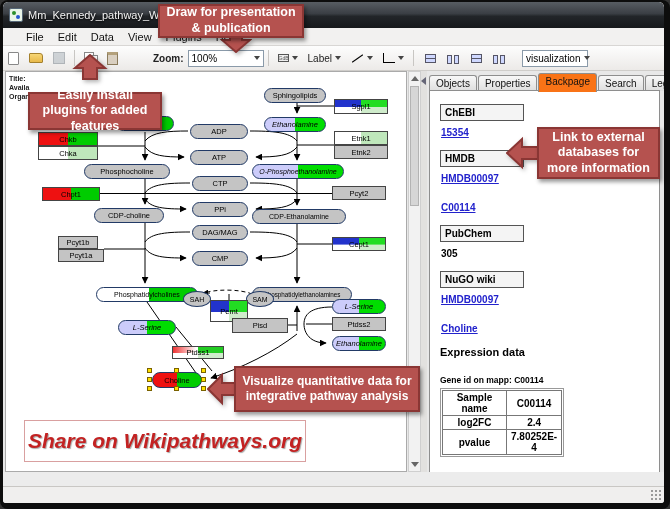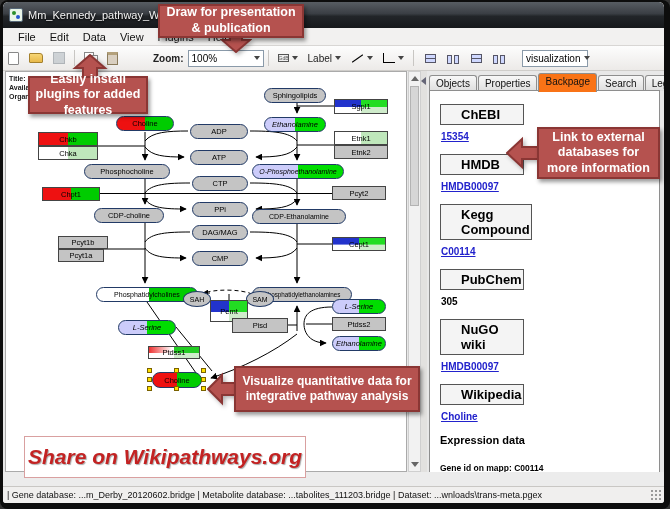--- a/index.html
+++ b/index.html
@@ -10,21 +10,21 @@
   
   .titlebar { position:absolute; left:0; top:0; width:100%; height:26px;
     background:linear-gradient(#585d63 0%, #3a3e44 45%, #222529 55%, #17191c 100%);
     border-radius:5px 5px 0 0; display:flex; align-items:center; padding-left:6px; }
   .app-icon { width:14px; height:14px; background:#e8f4e8; border:1px solid #567; border-radius:2px; position:relative; margin-right:5px; }
   .app-icon::before { content:""; position:absolute; left:2px; top:2px; width:4px; height:4px; background:#2a8f2a; border-radius:50%; }
   .app-icon::after { content:""; position:absolute; right:2px; bottom:2px; width:4px; height:4px; background:#2255cc; border-radius:50%; }
   .title-text { color:#f4f4f4; font-size:11px; text-shadow:0 1px 2px #000; }
 
   
-  .menubar { position:absolute; left:0; top:26px; width:100%; height:18px; background:#f2f1f0; border-bottom:1px solid #d8d6d4; display:flex; align-items:center; padding-left:8px; }
+  .menubar { position:absolute; left:0; top:26px; width:100%; height:18px; background:#f2f1f0; border-bottom:1px solid #d8d6d4; display:flex; align-items:center; padding-left:16px; }
   .menu-item { font-size:11px; color:#111; padding:1px 7px; }
 
   
   .toolbar { position:absolute; left:0; top:44px; width:100%; height:25px; background:linear-gradient(#fdfdfd,#eceae8); border-bottom:1px solid #cfcdca; display:flex; align-items:center; }
   .tbtn { height:19px; display:flex; align-items:center; padding:0 3px; margin:0 1px; border:1px solid transparent; border-radius:2px; }
   .sep { width:1px; height:16px; background:#c8c6c3; margin:0 4px; }
   .dd { width:0; height:0; border-left:3px solid transparent; border-right:3px solid transparent; border-top:4px solid #444; margin-left:3px; }
   .i-new { width:11px; height:13px; background:#fff; border:1px solid #888; border-radius:1px; }
   .i-open { width:14px; height:10px; background:linear-gradient(#f7d675,#e8b94a); border:1px solid #a5812c; border-radius:1px 3px 1px 1px; }
   .i-save { width:12px; height:12px; background:#b9c0c6; border:1px solid #8d959c; opacity:.65; }
@@ -56,21 +56,21 @@
   .ell { border-radius:50%; border:1px solid #223a66; background:#c4c4c4; }
   .box { border:1px solid #444; background:#c4c4c4; }
   .lg { background:linear-gradient(to right,#ccccfa 50%,#00dd00 50%);font-style:italic; }
   .rg { background:linear-gradient(to right,#ee1111 50%,#00cc00 50%); }
   .wg { background:linear-gradient(to right,#ffffff 52%,#00cc00 52%); }
   .box-rg { background:linear-gradient(to right,#ee1111 50%,#00cc00 50%); }
   .box-wp { background:linear-gradient(to right,#ffffff 50%,#bfe7bb 50%); }
   .box-bg { background-image:linear-gradient(to right,#2233cc 50%,#22dd22 50%),linear-gradient(to right,#ffffff 50%,#cfeccb 50%);
             background-size:100% 55%,100% 50%; background-position:top,bottom; background-repeat:no-repeat; }
   .box-rwg { background-image:linear-gradient(to right,#ee3333 0%,#ffffff 46%,#ffffff 50%,#22cc22 50%),linear-gradient(to right,#ffffff 50%,#cfeccb 50%);
-            background-size:100% 55%,100% 50%; background-position:top,bottom; background-repeat:no-repeat; }
+            background-size:100% 55%,100% 50%; background-position:top,bottom; background-repeat:no-repeat;margin-left:24px; }
   .f7 { font-size:7px; } .f6 { font-size:6.3px; }
   .sel-wrap { position:absolute; }
   .hnd { position:absolute; width:5px; height:5px; background:#ffe000; border:1px solid #7a6200; }
 
   
   .vscroll { position:absolute; left:405px; top:0; width:13px; height:401px; background:#f2f2f2; border:1px solid #cfcfcf; }
   .vthumb { position:absolute; left:1px; top:14px; width:9px; height:120px; background:#d6d6d6; border:1px solid #b3b3b3; }
   .tri-up { width:0;height:0;border-left:4px solid transparent;border-right:4px solid transparent;border-bottom:5px solid #666; position:absolute; left:2px; top:4px; }
   .tri-dn { width:0;height:0;border-left:4px solid transparent;border-right:4px solid transparent;border-top:5px solid #666; position:absolute; left:2px; bottom:4px; }
   .splitter { position:absolute; left:418px; top:0; width:6px; height:401px; background:#e2e1df; }
@@ -80,41 +80,41 @@
   .hthumb::before { content:""; position:absolute; left:26px; top:2px; width:1px; height:5px; background:#999; box-shadow:3px 0 #999,-3px 0 #999; }
   .tri-l { width:0;height:0;border-top:4px solid transparent;border-bottom:4px solid transparent;border-right:5px solid #666; position:absolute; left:3px; top:2px; }
   .tri-r { width:0;height:0;border-top:4px solid transparent;border-bottom:4px solid transparent;border-left:5px solid #666; position:absolute; right:3px; top:2px; }
 
   
   .panel { position:absolute; left:424px; top:0; width:235px; height:415px; }
   .tabs { position:absolute; left:2px; top:2px; height:18px; display:flex; }
   .tab { font-size:10px; color:#111; padding:2px 6px; border:1px solid #8e8e8e; border-bottom:none; border-radius:3px 3px 0 0; background:linear-gradient(#f8f8f8,#dedede); margin-right:1px; position:relative; top:2px; height:16px; }
   .tab.active { background:#f97316; top:0; height:19px; z-index:3; font-weight:normal; }
   .panel-body { position:absolute; left:2px; top:19px; width:231px; height:396px; background:#fff; border:1px solid #8e8e8e; padding:13px 0 0 10px; overflow:hidden; }
-  .sec-h { width:84px; border:1px solid #555; background:#f4f4f4; font-weight:bold; font-size:13px; padding:2px 20px; color:#000; }
+  .sec-h { width:84px; border:1px solid #555; background:#f4f4f4; font-weight:bold; font-size:10px; padding:2px 4px; color:#000; }
   .sec-v { display:inline-block; margin:6px 0 12px 1px; font-size:10px; font-weight:bold; }
   .sec-v.link { color:#2222cc; text-decoration:underline; }
   .exp-title { font-size:11px; font-weight:bold; margin-top:0; color:#000; }
   .geneid { font-size:8.5px; font-weight:bold; margin-top:17px; color:#000; }
   .tbl-wrap { display:inline-block; border:1px solid #999; padding:1px; margin-top:3px; background:#fff; }
   table.exp { border-collapse:collapse; }
   table.exp td { border:1px solid #777; font-size:10px; font-weight:bold; text-align:center; padding:1px 4px; height:14px; color:#000; }
   table.exp td:first-child { width:64px; } table.exp td:last-child { width:54px; }
 
   
   .statusfill { position:absolute; left:0; top:470px; width:100%; height:14px; background:#ececec; }
   .statusbar { position:absolute; left:0; top:484px; width:100%; height:17px; background:#f0efee; border-top:1px solid #c9c7c4; display:flex; align-items:center; padding-left:4px; }
   .status-text { font-size:9px; color:#111; white-space:nowrap; }
   .grip { position:absolute; right:3px; bottom:3px; width:10px; height:10px;
     background:radial-gradient(circle at 1px 1px,#999 1px,transparent 1.2px); background-size:4px 4px; }
 
   
   .callout { position:absolute; background:#b5524f; border:2px solid #8a3634; color:#fff; font-weight:bold; font-size:12.5px; text-align:center; display:flex; align-items:center; justify-content:center; box-shadow:2px 3px 4px rgba(0,0,0,.4); z-index:50; line-height:1.25; padding:2px 4px; }
   .ar { position:absolute; z-index:49; filter:drop-shadow(2px 2px 2px rgba(0,0,0,.3)); }
-  .share-box { position:absolute; left:24px; top:436px; width:282px; height:42px; background:#fff; border:1px solid #d9a0a0; z-index:40; display:flex; align-items:center; justify-content:center; }
+  .share-box { position:absolute; left:24px; top:420px; width:282px; height:42px; background:#fff; border:1px solid #d9a0a0; z-index:40; display:flex; align-items:center; justify-content:center; }
   .share-text { font-size:21px; font-weight:bold; font-style:italic; color:#c32222; text-shadow:1px 1px 1px #aaa; }
 </style>
 </head>
 <body>
 
 <div class="frame">
   <div class="win">
 
     <div class="titlebar">
       <div class="app-icon"></div>
@@ -256,21 +256,21 @@
         <div class="nd box" style="left:328px;top:73px;width:54px;height:14px">Etnk2</div>
         <div class="nd pill" style="left:78px;top:92px;width:86px;height:15px">Phosphocholine</div>
         <div class="nd pill lg f7" style="left:246px;top:92px;width:92px;height:15px">O-Phosphoethanolamine</div>
         <div class="nd pill" style="left:186px;top:104px;width:56px;height:15px">CTP</div>
         <div class="nd box box-rg" style="left:36px;top:115px;width:58px;height:14px">Chpt1</div>
         <div class="nd pill" style="left:186px;top:130px;width:56px;height:15px">PPi</div>
         <div class="nd pill" style="left:88px;top:136px;width:70px;height:15px">CDP-choline</div>
         <div class="nd box" style="left:326px;top:114px;width:54px;height:14px">Pcyt2</div>
         <div class="nd pill f7" style="left:246px;top:137px;width:94px;height:15px">CDP-Ethanolamine</div>
         <div class="nd pill" style="left:186px;top:153px;width:56px;height:15px">DAG/MAG</div>
-        <div class="nd box" style="left:52px;top:164px;width:50px;height:13px">Pcyt1b</div>
+        <div class="nd box" style="left:52px;top:164px;width:40px;height:13px">Pcyt1b</div>
         <div class="nd box" style="left:52px;top:177px;width:46px;height:13px">Pcyt1a</div>
         <div class="nd pill" style="left:186px;top:179px;width:56px;height:15px">CMP</div>
         <div class="nd box box-bg" style="left:326px;top:165px;width:54px;height:14px">Cept1</div>
         <div class="nd pill wg f7" style="left:90px;top:215px;width:102px;height:15px">Phosphatidylcholines</div>
         <div class="nd pill f6" style="left:246px;top:215px;width:100px;height:15px">Phosphatidylethanolamines</div>
         <div class="nd ell f7" style="left:177px;top:219px;width:28px;height:16px">SAH</div>
         <div class="nd ell f7" style="left:240px;top:219px;width:28px;height:16px">SAM</div>
         <div class="nd box box-bg" style="left:204px;top:228px;width:38px;height:22px">Pemt</div>
         <div class="nd box" style="left:226px;top:246px;width:56px;height:15px">Pisd</div>
         <div class="nd pill lg" style="left:112px;top:248px;width:58px;height:15px">L-Serine</div>
@@ -306,27 +306,25 @@
           <div class="tab">Properties</div>
           <div class="tab active">Backpage</div>
           <div class="tab">Search</div>
           <div class="tab">Legend</div>
         </div>
         <div class="panel-body">
           <div class="sec-h">ChEBI</div>
           <a class="sec-v link">15354</a><br>
           <div class="sec-h">HMDB</div>
           <a class="sec-v link">HMDB00097</a><br>
-          <div class="sec-h" style="width:92px">Kegg Compound</div>
           <a class="sec-v link">C00114</a><br>
           <div class="sec-h">PubChem</div>
           <span class="sec-v">305</span><br>
           <div class="sec-h">NuGO wiki</div>
           <a class="sec-v link">HMDB00097</a><br>
-          <div class="sec-h">Wikipedia</div>
           <a class="sec-v link">Choline</a>
           <div class="exp-title">Expression data</div>
           <div class="geneid">Gene id on mapp: C00114</div>
           <div class="tbl-wrap">
             <table class="exp">
               <tbody>
                   <tr>
                     <td>Sample name</td>
                     <td>C00114</td>
                   </tr>
@@ -347,34 +345,33 @@
 
       <div class="hscroll">
         <div class="tri-l"></div>
         <div class="hthumb"></div>
         <div class="tri-r"></div>
       </div>
     </div>
 
     <div class="statusfill"></div>
     <div class="statusbar">
-      <span class="status-text">| Gene database: ...m_Derby_20120602.bridge | Metabolite database: ...tabolites_111203.bridge | Dataset: ...wnloads\trans-meta.pgex</span>
       <div class="grip"></div>
     </div>
   </div>
 
   <div class="callout" style="left:158px;top:4px;width:146px;height:34px">Draw for presentation &amp; publication</div>
   <svg class="ar" style="left:220px;top:36px" width="32" height="17">
     <polygon points="16,16 2,4 10,4 10,0 22,0 22,4 30,4" fill="#b5524f" stroke="#8a3634" stroke-width="2"></polygon>
   </svg>
 
   <svg class="ar" style="left:72px;top:54px" width="36" height="26">
     <polygon points="18,1 3,14 11,14 11,25 25,25 25,14 33,14" fill="#b5524f" stroke="#8a3634" stroke-width="2"></polygon>
   </svg>
-  <div class="callout" style="left:28px;top:76px;width:120px;height:38px">Easily install plugins for added features</div>
+  <div class="callout" style="left:28px;top:92px;width:134px;height:38px">Easily install plugins for added features</div>
 
   <svg class="ar" style="left:506px;top:136px" width="33" height="34">
     <polygon points="1,17 16,3 16,11 32,11 32,23 16,23 16,31" fill="#b5524f" stroke="#8a3634" stroke-width="2"></polygon>
   </svg>
   <div class="callout" style="left:537px;top:127px;width:123px;height:52px">Link to external databases for more information</div>
 
   <svg class="ar" style="left:207px;top:372px" width="30" height="34">
     <polygon points="1,17 15,3 15,11 29,11 29,23 15,23 15,31" fill="#b5524f" stroke="#8a3634" stroke-width="2"></polygon>
   </svg>
   <div class="callout" style="left:234px;top:366px;width:186px;height:46px;font-size:12px">Visualize quantitative data for integrative pathway analysis</div>

